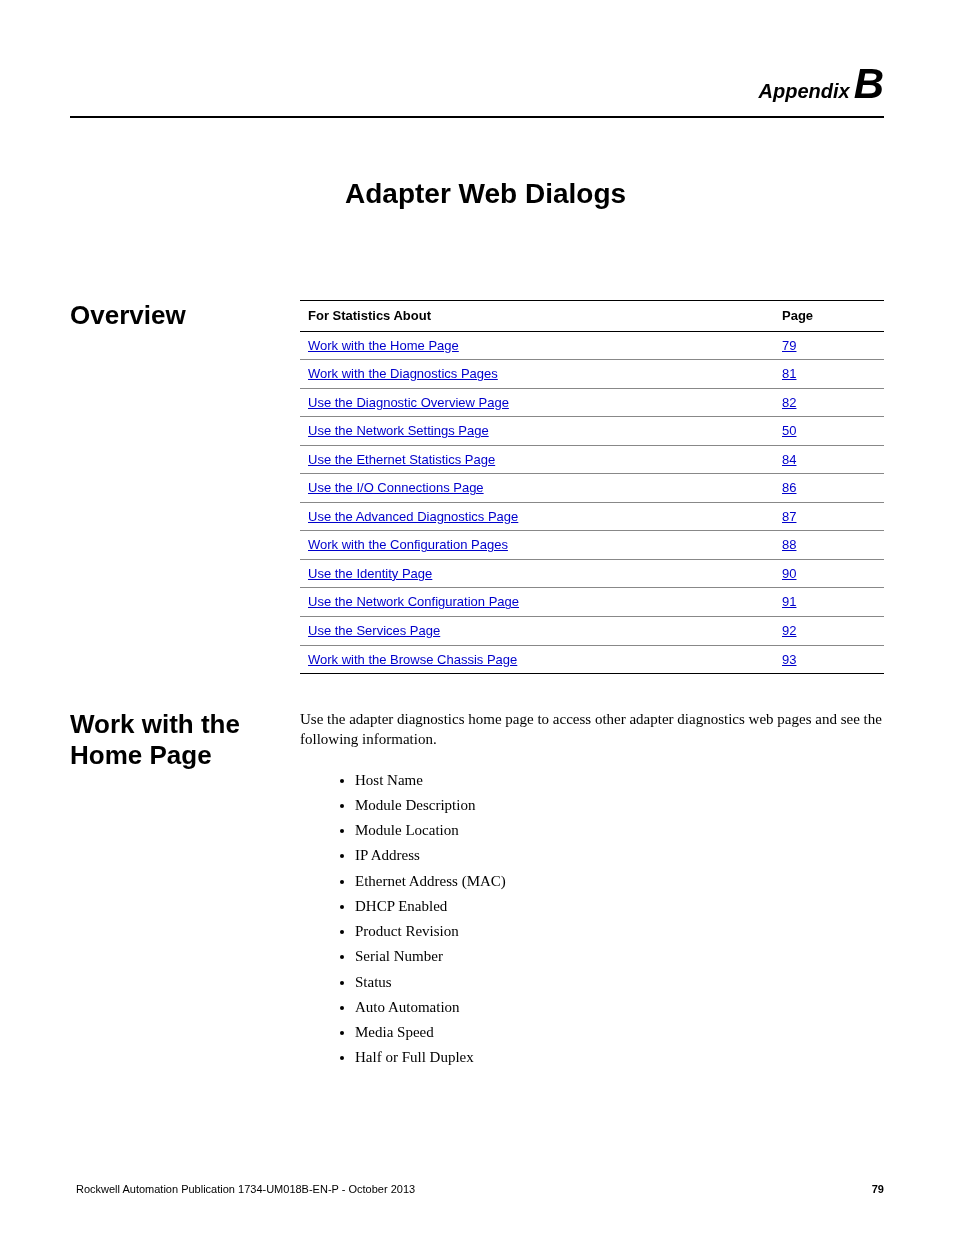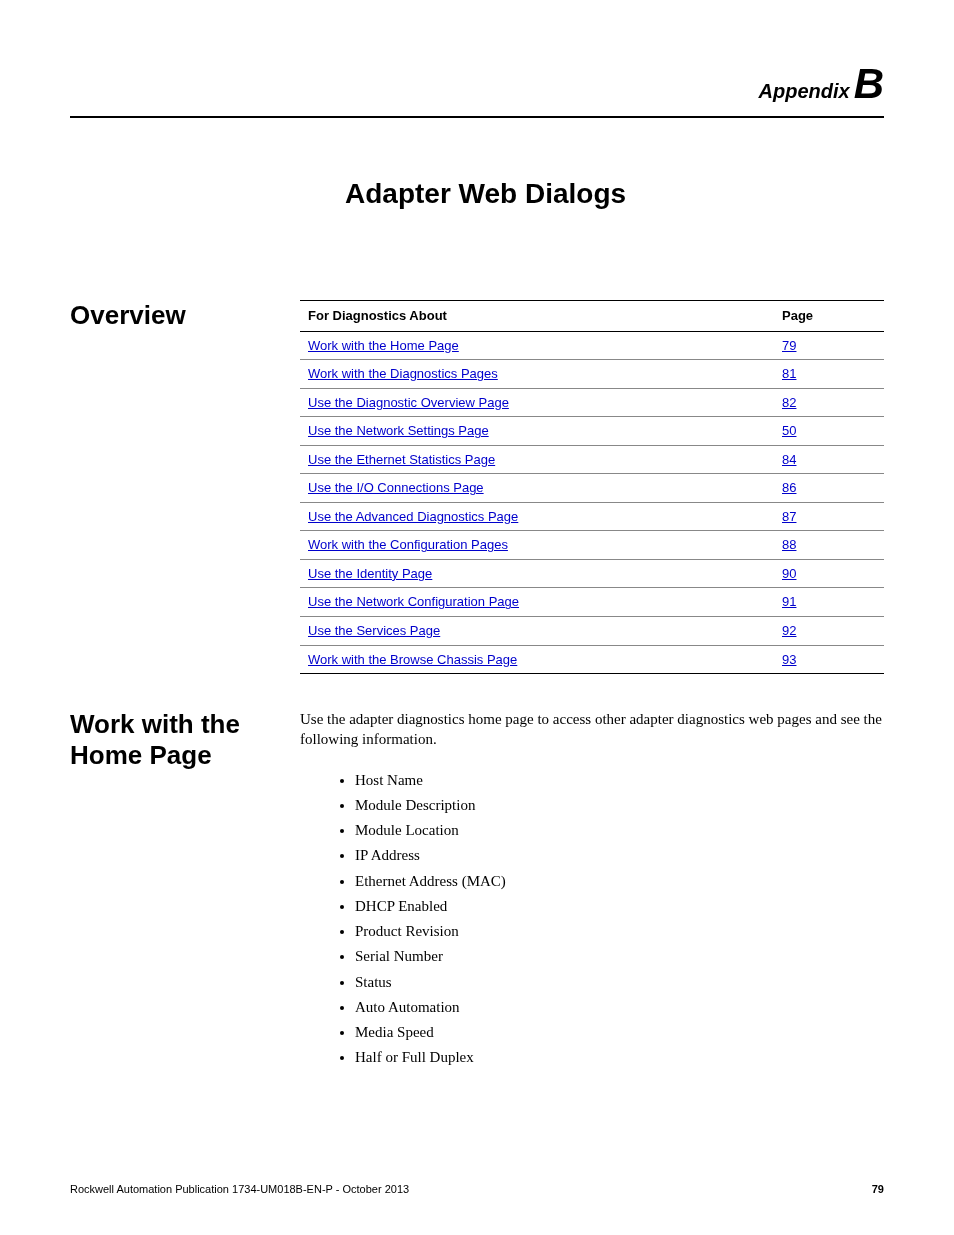--- a/index.html
+++ b/index.html
@@ -92,21 +92,21 @@
       list-style-type: disc;
       margin-left: 55px;
     }
     ul.info-list li {
       margin-bottom: 5px;
       font-size: 15px;
     }
     .footer {
       position: absolute;
       bottom: 40px;
-      left: 70px;
+      left: 76px;
       right: 70px;
       display: flex;
       justify-content: space-between;
       font-family: Arial, Helvetica, sans-serif;
       font-size: 11px;
       color: #000;
     }
     .footer-page {
       font-weight: bold;
     }
@@ -121,21 +121,21 @@
 <hr class="rule">
 
 <h1 class="chapter-title">Adapter Web Dialogs</h1>
 
 <div class="section">
   <div class="section-heading">Overview</div>
   <div class="section-body">
     <table class="info-table">
       <thead>
         <tr>
-          <th>For Diagnostics About</th>
+          <th>For Statistics About</th>
           <th class="col-page">Page</th>
         </tr>
       </thead>
       <tbody id="info-table-body">
           <tr>
             <td><span class="link">Work with the Home Page</span></td>
             <td><span class="link">79</span></td>
           </tr>
           <tr>
             <td><span class="link">Work with the Diagnostics Pages</span></td>

